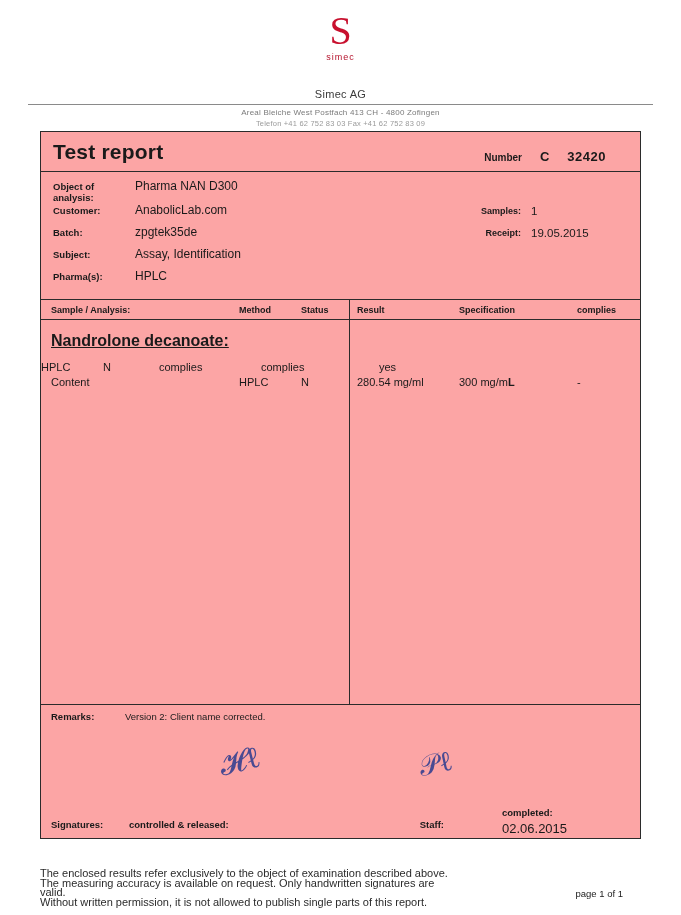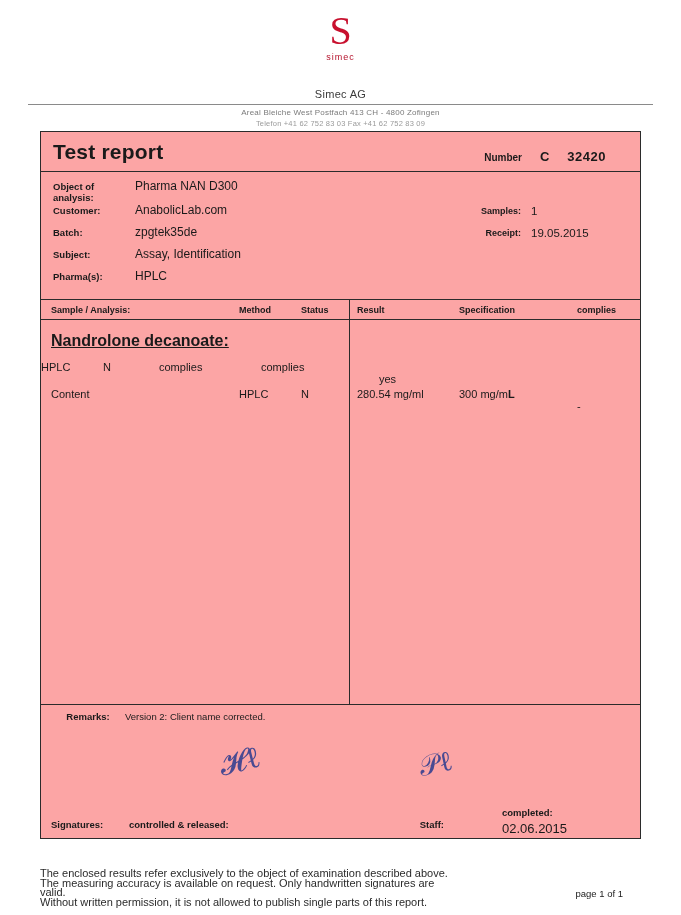--- a/index.html
+++ b/index.html
@@ -207,21 +207,21 @@
   .res-row {
     display: flex;
     font-size: 11px;
     line-height: 15px;
   }
   .res-row .c1 { width: 198px; padding-left: 10px; box-sizing: border-box; }
   .res-row .c2 { width: 62px; }
   .res-row .c3 { width: 48px; }
   .res-row .c4 { width: 110px; padding-left: 8px; box-sizing: border-box; }
   .res-row .c5 { width: 118px; }
-  .res-row .c6 { width: 60px; margin-top: 12px; }
+  .res-row .c6 { width: 60px; }
   .bold-unit { font-weight: bold; }
 
   
   .legend {
     display: flex;
     padding: 5px 0 5px 0;
     font-size: 8px;
     border-bottom: 1px solid #2b2b2b;
   }
   .legend .l-label {
@@ -229,21 +229,20 @@
     padding-left: 10px;
     box-sizing: border-box;
     font-weight: normal;
   }
   .legend .l-text { line-height: 11px; }
 
   .remarks {
     display: flex;
     padding: 6px 0 4px 0;
     font-size: 9.5px;
-    text-align: center;
   }
   .remarks .r-lab {
     width: 84px;
     padding-left: 10px;
     box-sizing: border-box;
     font-weight: bold;
     font-size: 9.5px;
   }
   .remarks .r-txt { font-size: 9.5px; }
 

